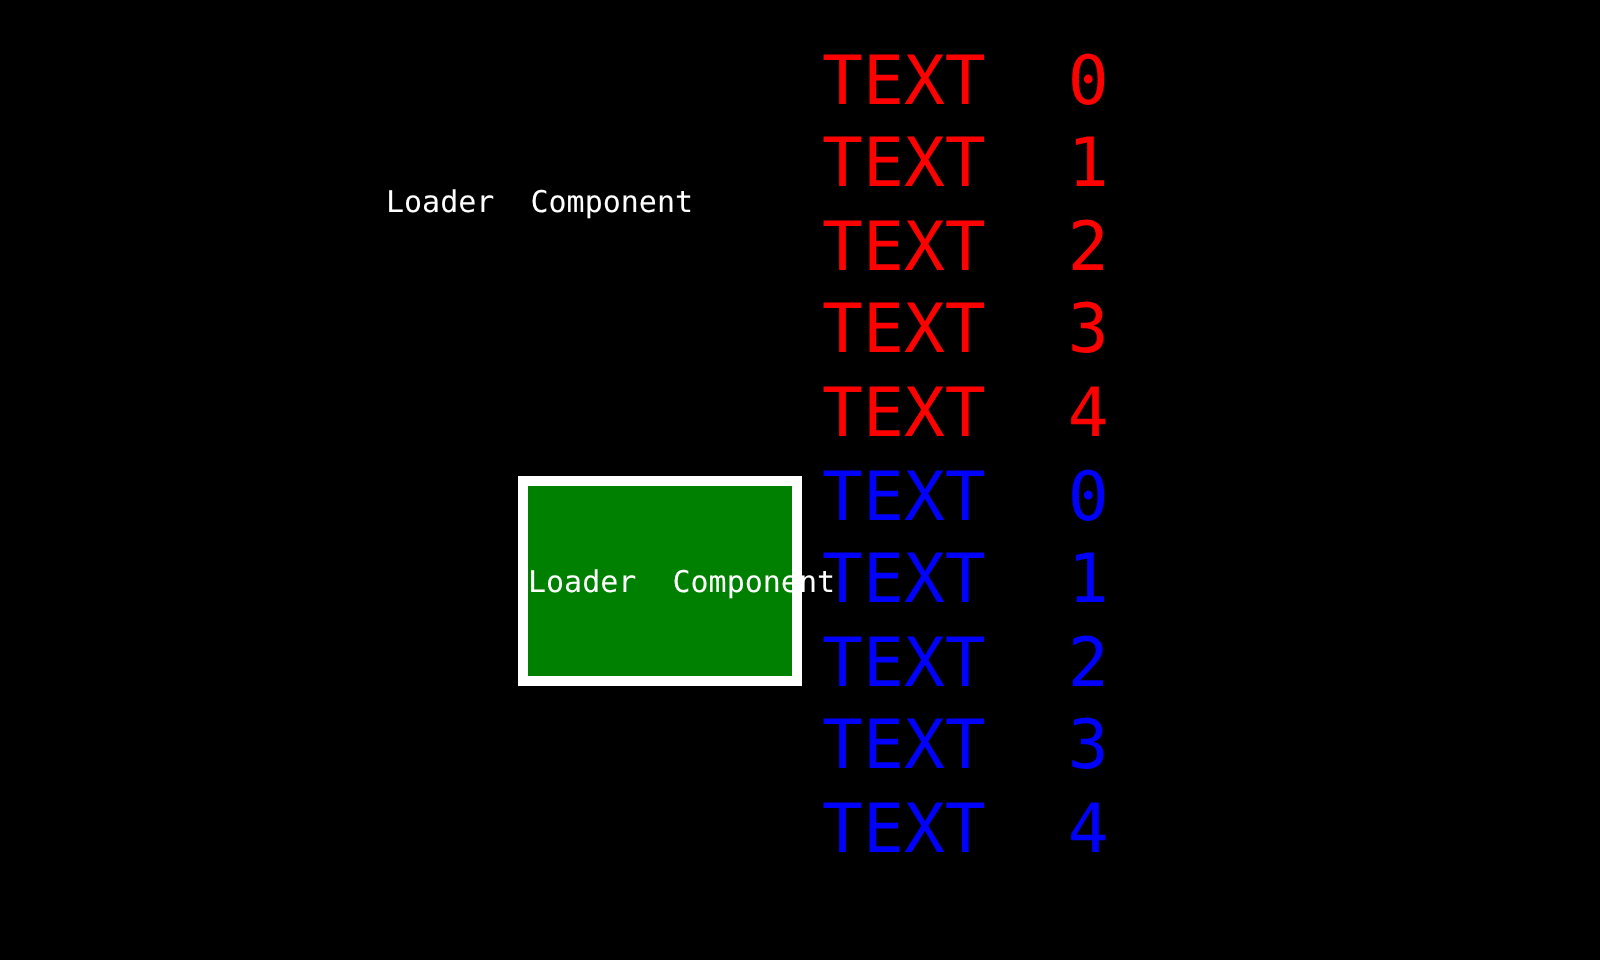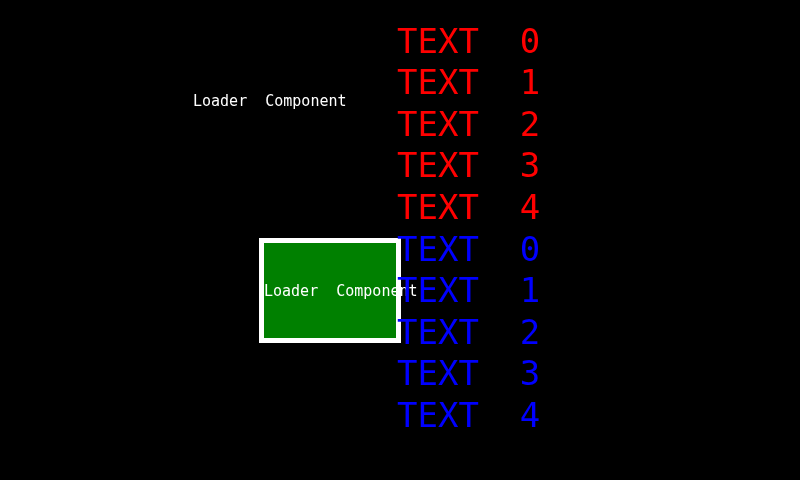--- a/index.html
+++ b/index.html
@@ -14,21 +14,21 @@
     position: relative;
     width: 800px;
     height: 480px;
     background: #000000;
     overflow: hidden;
   }
 
   
   .text-item {
     position: absolute;
-    left: 397px;
+    left: 411px;
     font-family: "DejaVu Sans Mono", monospace;
     font-size: 34px;
     line-height: 34px;
     letter-spacing: 0px;
     white-space: pre;
     font-weight: normal;
   }
   .text-item.red  { color: #FF0000; }
   .text-item.blue { color: #0000FF; }
 

